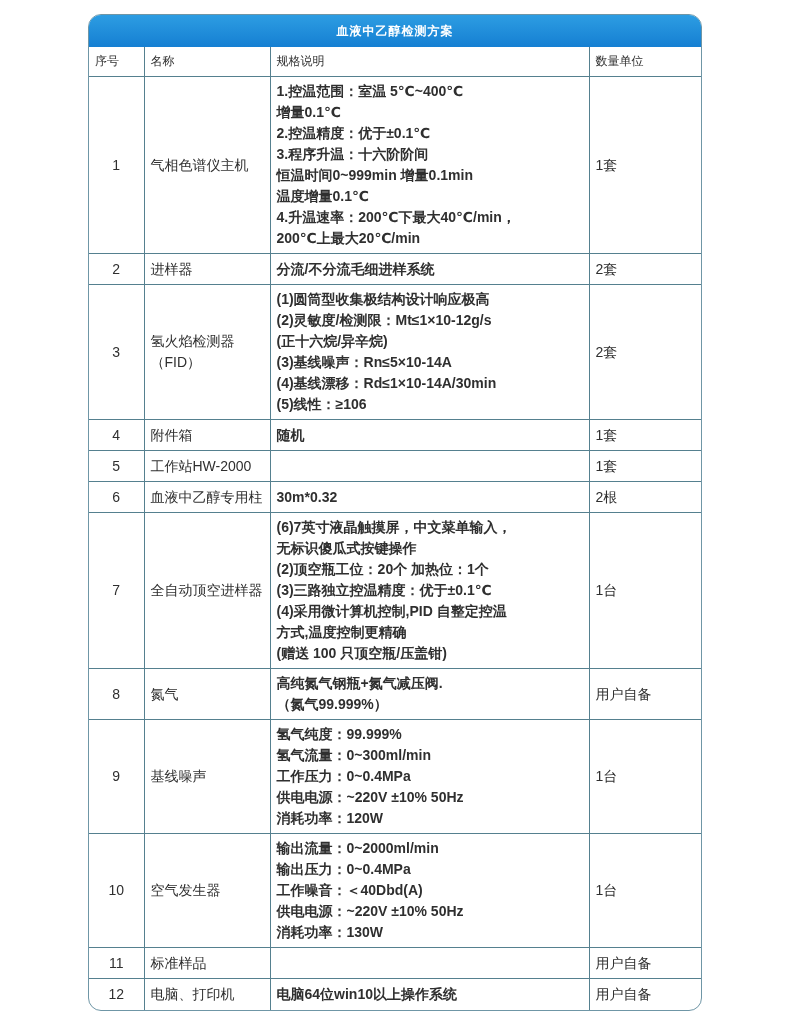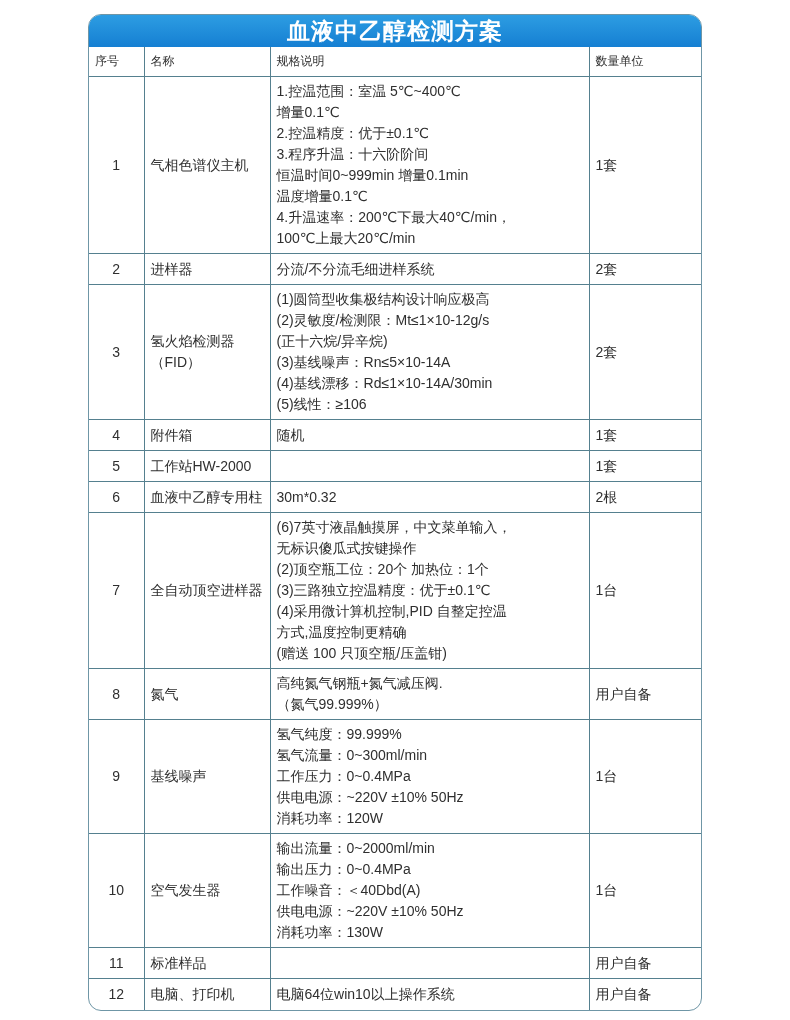--- a/index.html
+++ b/index.html
@@ -23,21 +23,21 @@
     width:614px;
     border:1px solid var(--card-border);
     border-radius:13px;
     overflow:hidden;
     background:#ffffff;
   }
   .card-title{
     height:32px;
     background:linear-gradient(180deg,var(--blue-top),var(--blue-bottom));
     color:#ffffff;
-    font-size:23px;
+    font-size:12px;
     font-weight:bold;
     text-align:center;
     line-height:32px;
     letter-spacing:1px;
   }
   table.spec{
     width:100%;
     border-collapse:collapse;
     table-layout:fixed;
     font-size:14px;
@@ -59,21 +59,21 @@
   th{
     font-weight:normal;
     text-align:left;
     height:28px;
     padding:3px 8px;
     font-size:12px;
   }
   th.h-no{text-align:left;padding-left:10px;}
   td.c-no{text-align:center;}
   td.c-name{padding-left:11px;}
-  td.c-spec{padding-left:9px;padding-right:4px;}
+  td.c-spec{padding-left:9px;padding-right:4px;font-weight:bold;}
   td.c-qty{padding-left:10px;}
   td{height:31px;}
   .spec-line{white-space:normal;}
 </style>
 </head>
 <body>
 
 <div class="card">
   <div class="card-title">血液中乙醇检测方案</div>
 
@@ -97,21 +97,21 @@
     <td class="c-no">1</td>
     <td class="c-name">气相色谱仪主机</td>
     <td class="c-spec">
             <div class="spec-line">1.控温范围：室温 5℃~400℃</div>
             <div class="spec-line">增量0.1℃</div>
             <div class="spec-line">2.控温精度：优于±0.1℃</div>
             <div class="spec-line">3.程序升温：十六阶阶间</div>
             <div class="spec-line">恒温时间0~999min 增量0.1min</div>
             <div class="spec-line">温度增量0.1℃</div>
             <div class="spec-line">4.升温速率：200℃下最大40℃/min，</div>
-            <div class="spec-line">100℃上最大20℃/min</div>
+            <div class="spec-line">200℃上最大20℃/min</div>
           </td>
     <td class="c-qty">1套</td>
   </tr>
         <tr>
     <td class="c-no">2</td>
     <td class="c-name">进样器</td>
     <td class="c-spec">
             <div class="spec-line">分流/不分流毛细进样系统</div>
           </td>
     <td class="c-qty">2套</td>

